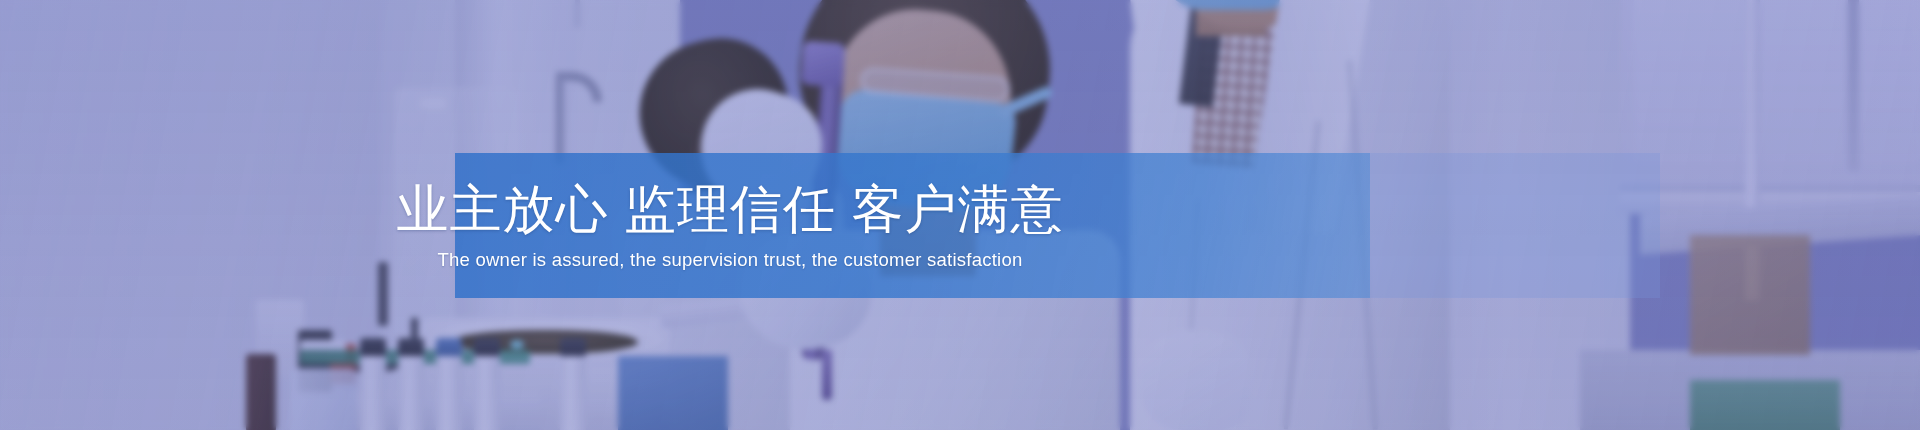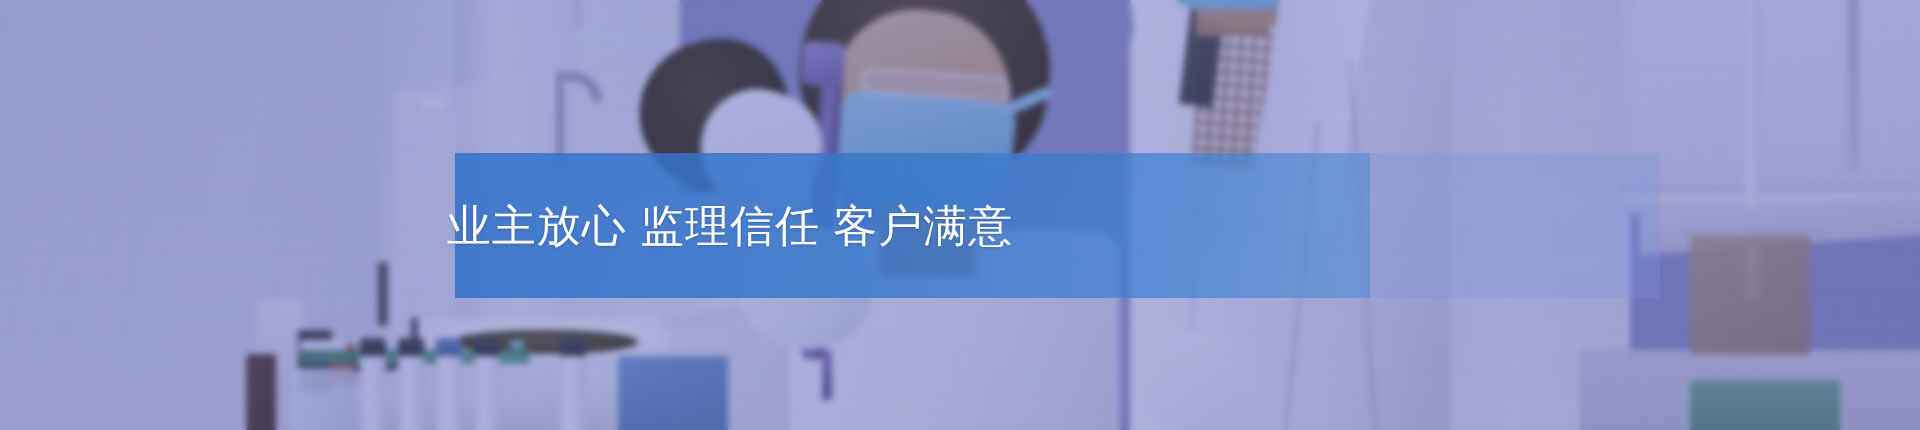--- a/index.html
+++ b/index.html
@@ -409,21 +409,21 @@
 
   
   .text-wrap {
     position:absolute; left:0; top:153px; width:1920px; height:145px;
     display:flex; flex-direction:column;
     align-items:center; justify-content:center;
     padding-right:460px;
   }
   .headline {
     color:#ffffff;
-    font-size:44px;
+    font-size:52px;
     line-height:1.12;
     letter-spacing:1px;
     white-space:nowrap;
     font-weight:400;
     text-shadow:0 1px 3px rgba(20,50,100,.30);
   }
   .subline {
     color:#ffffff;
     font-size:18.5px;
     letter-spacing:.25px;
@@ -537,15 +537,16 @@
   </div>
 
   <div class="tint-overlay"></div>
   <div class="tint-overlay2"></div>
 
   <div class="strip-wide"></div>
   <div class="strip-core"></div>
 
   <div class="text-wrap">
     <div class="headline">业主放心 监理信任 客户满意</div>
+    <div class="subline">The owner is assured, the supervision trust, the customer satisfaction</div>
   </div>
 
 </div>
 
 </body></html>

